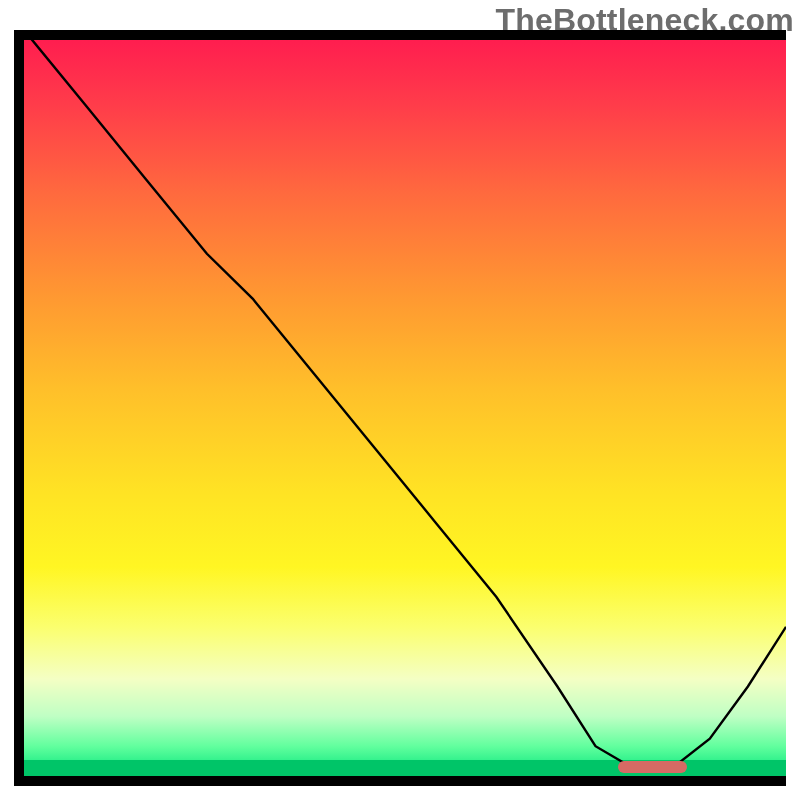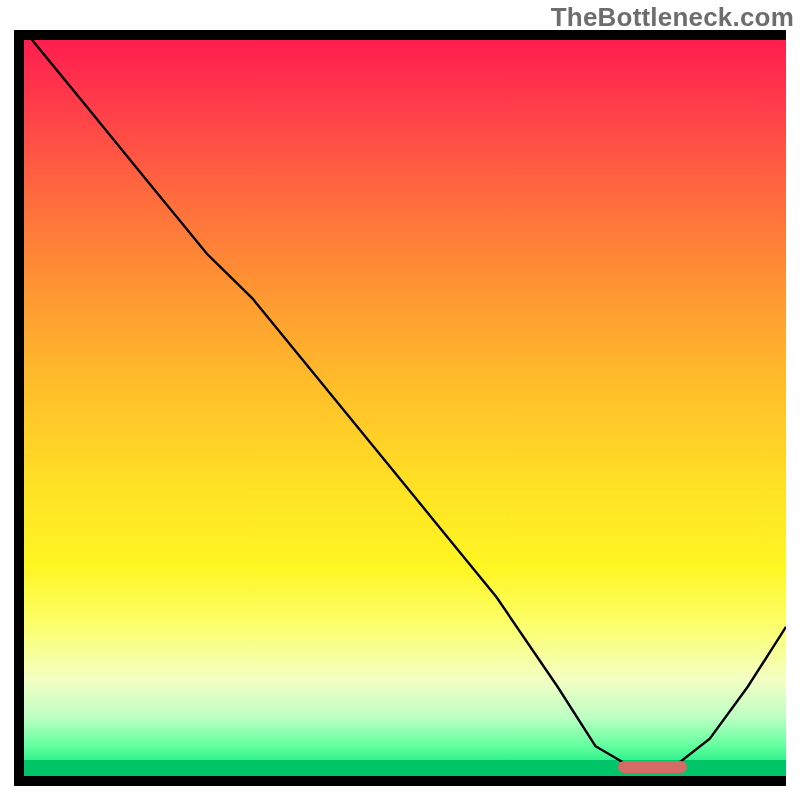--- a/index.html
+++ b/index.html
@@ -7,21 +7,21 @@
   .chart-wrap {
     position: relative;
     width: 800px;
     height: 800px;
   }
   .watermark {
     position: absolute;
     top: 2px;
     right: 6px;
     font-family: Arial, Helvetica, sans-serif;
-    font-size: 26px;
+    font-size: 32px;
     font-weight: 600;
     color: #6d6d6d;
     letter-spacing: 0.2px;
   }
   .plot-area {
     position: absolute;
     left: 24px;   
     top: 30px;
     width: 762px;
     height: 746px;

